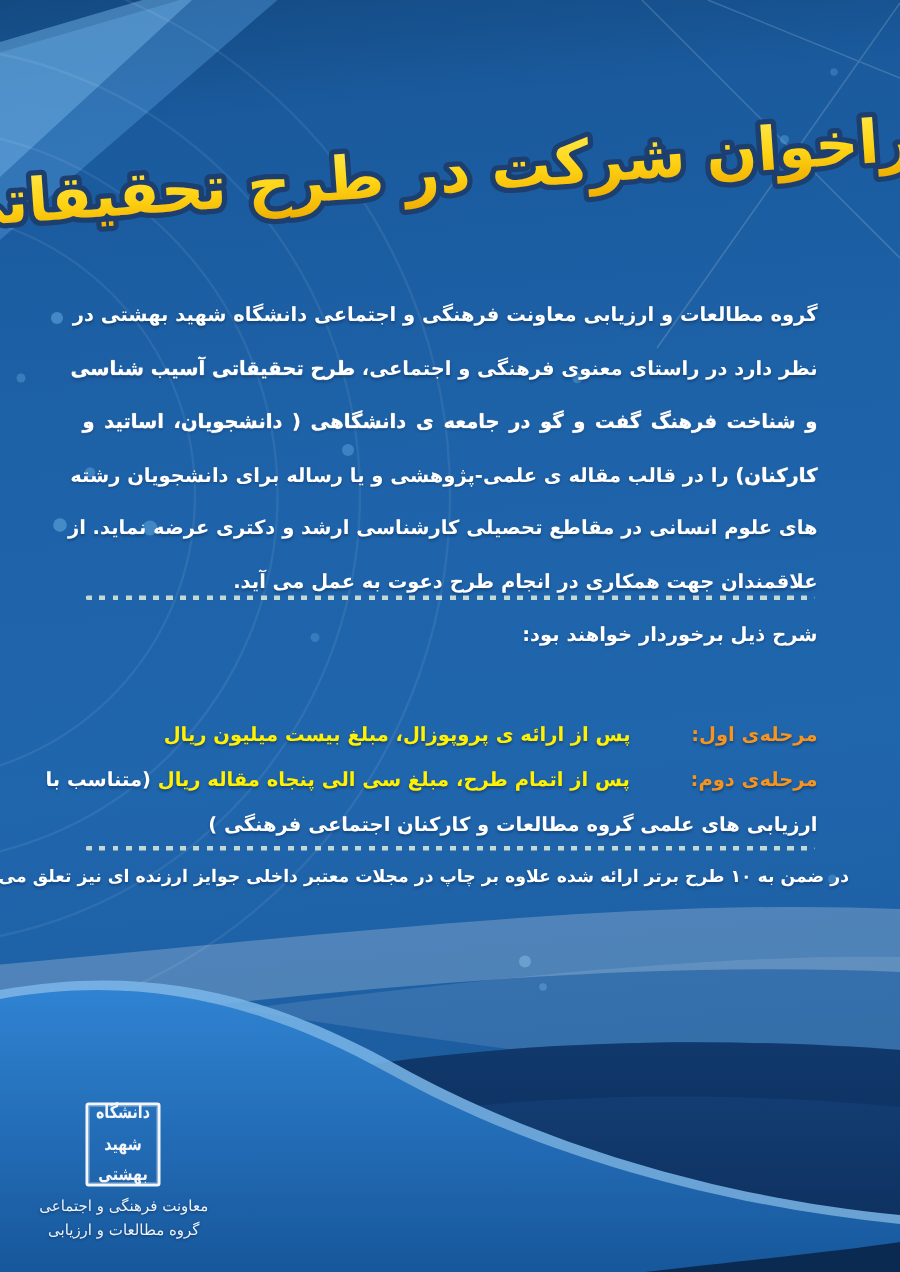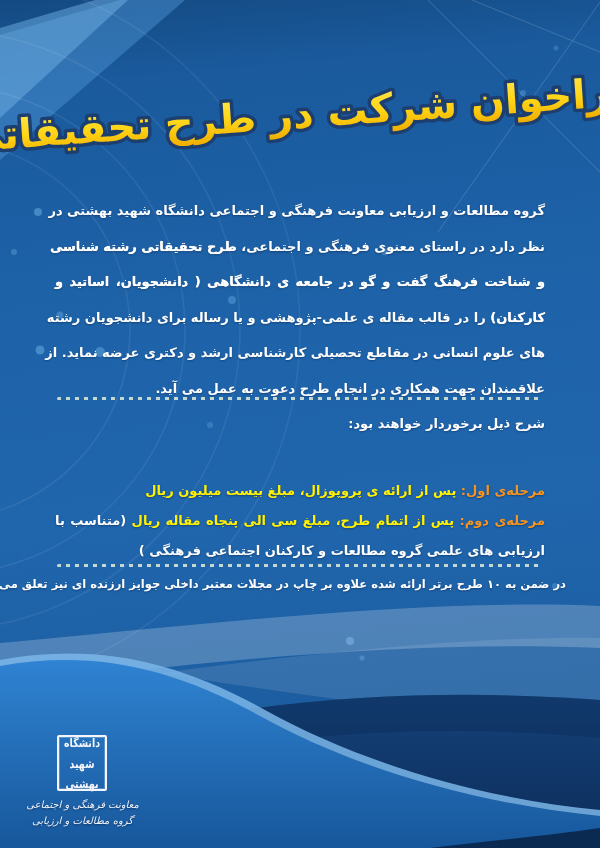--- a/index.html
+++ b/index.html
@@ -15,21 +15,21 @@
   .line{
     direction:rtl;text-align:justify;text-align-last:justify;
     font-size:13px;font-weight:bold;color:#ffffff;
     line-height:35.5px;white-space:nowrap;
     text-shadow:0 1px 2px rgba(2,25,60,.4);
   }
   .line.r{text-align:right;text-align-last:right;}
   .stages .line{line-height:29.8px;}
   .sg-w{color:#ffffff;}
   .sg-wb{color:#ffffff;text-shadow:0 0 .7px #ffffff,0 1px 2px rgba(2,25,60,.4);}
-  .sg-or{color:#f7941e;text-shadow:0 1px 2px rgba(2,25,60,.45);}
+  .sg-or{color:#f7941e;text-shadow:0 1px 2px rgba(2,25,60,.45);margin-left:36px;}
   .sg-yl{color:#fff100;text-shadow:0 1px 2px rgba(2,25,60,.45);}
   .divider{
     position:absolute;left:57px;right:57px;height:3px;border-radius:2px;
     background:repeating-linear-gradient(90deg,rgba(223,237,216,.85) 0 4px,transparent 4px 9px);
   }
   .footnote{
     position:absolute;left:30px;right:34px;direction:rtl;
     text-align:justify;text-align-last:justify;white-space:nowrap;
     font-size:11.5px;font-weight:bold;color:#ffffff;line-height:20px;
     text-shadow:0 1px 2px rgba(2,25,60,.4);
@@ -41,21 +41,20 @@
     box-shadow:0 0 0 1px rgba(255,255,255,.25) inset;
   }
   .logo-box div{
     color:#f4f6fb;font-weight:bold;font-size:9.5px;line-height:11px;
     direction:rtl;text-align:center;transform:scaleY(1.25);
   }
   .logo-captions{position:absolute;left:10px;top:797px;width:145px;direction:rtl;}
   .logo-captions div{
     color:#eef3fa;font-size:10px;line-height:15.5px;text-align:center;
     text-shadow:0 1px 2px rgba(2,25,60,.5);
-    font-style:italic;
   }
 </style>
 </head>
 <body>
 
 <div class="poster">
 
   <svg class="deco" viewBox="0 0 600 848" aria-hidden="true">
     <defs>
       <linearGradient id="domeGrad" x1="0" y1="0" x2="0" y2="1">
@@ -121,21 +120,21 @@
           <stop offset="0.55" stop-color="#ffd415"></stop>
           <stop offset="1" stop-color="#f0ae00"></stop>
         </linearGradient>
       </defs>
       <text x="300" y="98" text-anchor="middle" direction="rtl" font-family="DejaVu Sans, sans-serif" font-size="40" font-weight="bold" fill="url(#gold)" stroke="#1c3f70" stroke-width="7" paint-order="stroke" stroke-linejoin="round" transform="rotate(-4 300 85)">فراخوان شرکت در طرح تحقیقاتی</text>
     </svg>
   </div>
 
   <div class="block" style="top:193px;">
       <div class="line"><span class="sg-w">گروه مطالعات و ارزیابی معاونت فرهنگی و اجتماعی دانشگاه شهید بهشتی در</span></div>
-      <div class="line"><span class="sg-w">نظر دارد در راستای معنوی فرهنگی و اجتماعی، </span><span class="sg-wb">طرح تحقیقاتی رشته شناسی</span></div>
+      <div class="line"><span class="sg-w">نظر دارد در راستای معنوی فرهنگی و اجتماعی، </span><span class="sg-wb">طرح تحقیقاتی آسیب شناسی</span></div>
       <div class="line"><span class="sg-wb">و شناخت فرهنگ گفت و گو در جامعه ی دانشگاهی ( دانشجویان، اساتید و</span></div>
       <div class="line"><span class="sg-wb">کارکنان)</span><span class="sg-w"> را در قالب مقاله ی علمی-پژوهشی و یا رساله برای دانشجویان رشته</span></div>
       <div class="line"><span class="sg-w">های علوم انسانی در مقاطع تحصیلی کارشناسی ارشد و دکتری عرضه نماید. از</span></div>
       <div class="line r"><span class="sg-w">علاقمندان جهت همکاری در انجام طرح دعوت به عمل می آید.</span></div>
     </div>
 
   <div class="divider" style="top:397px;"></div>
 
   <div class="block" style="top:406px;">
       <div class="line r"><span class="sg-w">شرح ذیل برخوردار خواهند بود:</span></div>

